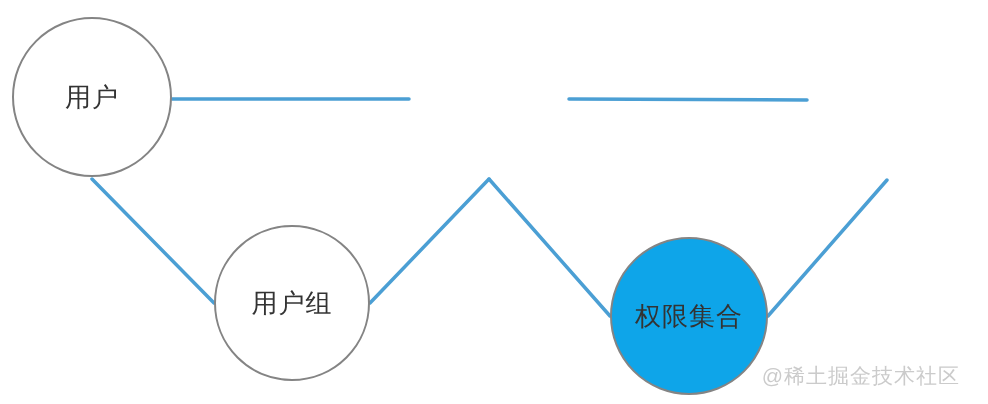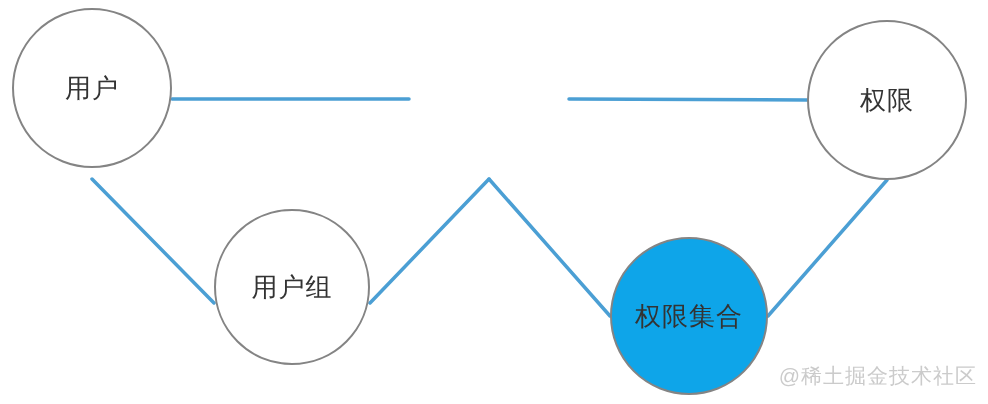--- a/index.html
+++ b/index.html
@@ -38,21 +38,21 @@
   }
   .node-label {
     font-size: 26px;
     color: #333333;
     letter-spacing: 1px;
     white-space: nowrap;
     user-select: none;
   }
   .watermark {
     position: absolute;
-    right: 11px;
+    right: 28px;
     bottom: 14px;
     font-size: 21px;
     color: #cbcbcb;
     letter-spacing: 1px;
     white-space: nowrap;
     user-select: none;
   }
 </style>
 </head>
 <body>
@@ -61,30 +61,27 @@
 
   <svg class="edges" width="988" height="404" viewBox="0 0 988 404" xmlns="http://www.w3.org/2000/svg">
       <line x1="172" y1="99" x2="409" y2="99" stroke="#4b9fd4" stroke-width="3.5" stroke-linecap="round"></line>
       <line x1="569" y1="99" x2="807" y2="100" stroke="#4b9fd4" stroke-width="3.5" stroke-linecap="round"></line>
       <line x1="92" y1="179" x2="214" y2="303" stroke="#4b9fd4" stroke-width="3.5" stroke-linecap="round"></line>
       <line x1="370" y1="303" x2="489" y2="179" stroke="#4b9fd4" stroke-width="3.5" stroke-linecap="round"></line>
       <line x1="489" y1="179" x2="610" y2="316" stroke="#4b9fd4" stroke-width="3.5" stroke-linecap="round"></line>
       <line x1="768" y1="316" x2="887" y2="180" stroke="#4b9fd4" stroke-width="3.5" stroke-linecap="round"></line>
     </svg>
 
-  <div class="node" style="left: 12px; top: 8px; width: 160px; height: 160px; border-color: rgb(132, 132, 132); background: rgb(255, 255, 255);">
+  <div class="node" style="left: 12px; top: 17px; width: 160px; height: 160px; border-color: rgb(132, 132, 132); background: rgb(255, 255, 255);">
     <span class="node-label">用户</span>
   </div>
 
 
-  <div class="node" style="left: 807px; top: 20px; width: 160px; height: 160px; border-color: rgb(132, 132, 132); background: rgb(255, 255, 255);">
-    <span class="node-label">权限</span>
-  </div>
 
-  <div class="node" style="left: 214px; top: 209px; width: 156px; height: 156px; border-color: rgb(132, 132, 132); background: rgb(255, 255, 255);">
+  <div class="node" style="left: 214px; top: 225px; width: 156px; height: 156px; border-color: rgb(132, 132, 132); background: rgb(255, 255, 255);">
     <span class="node-label">用户组</span>
   </div>
 
   <div class="node" style="left: 610px; top: 237px; width: 158px; height: 158px; border-color: rgb(132, 132, 132); background: #0ea5e9;">
     <span class="node-label">权限集合</span>
   </div>
 
   <div class="watermark">@稀土掘金技术社区</div>
 
 </div>

